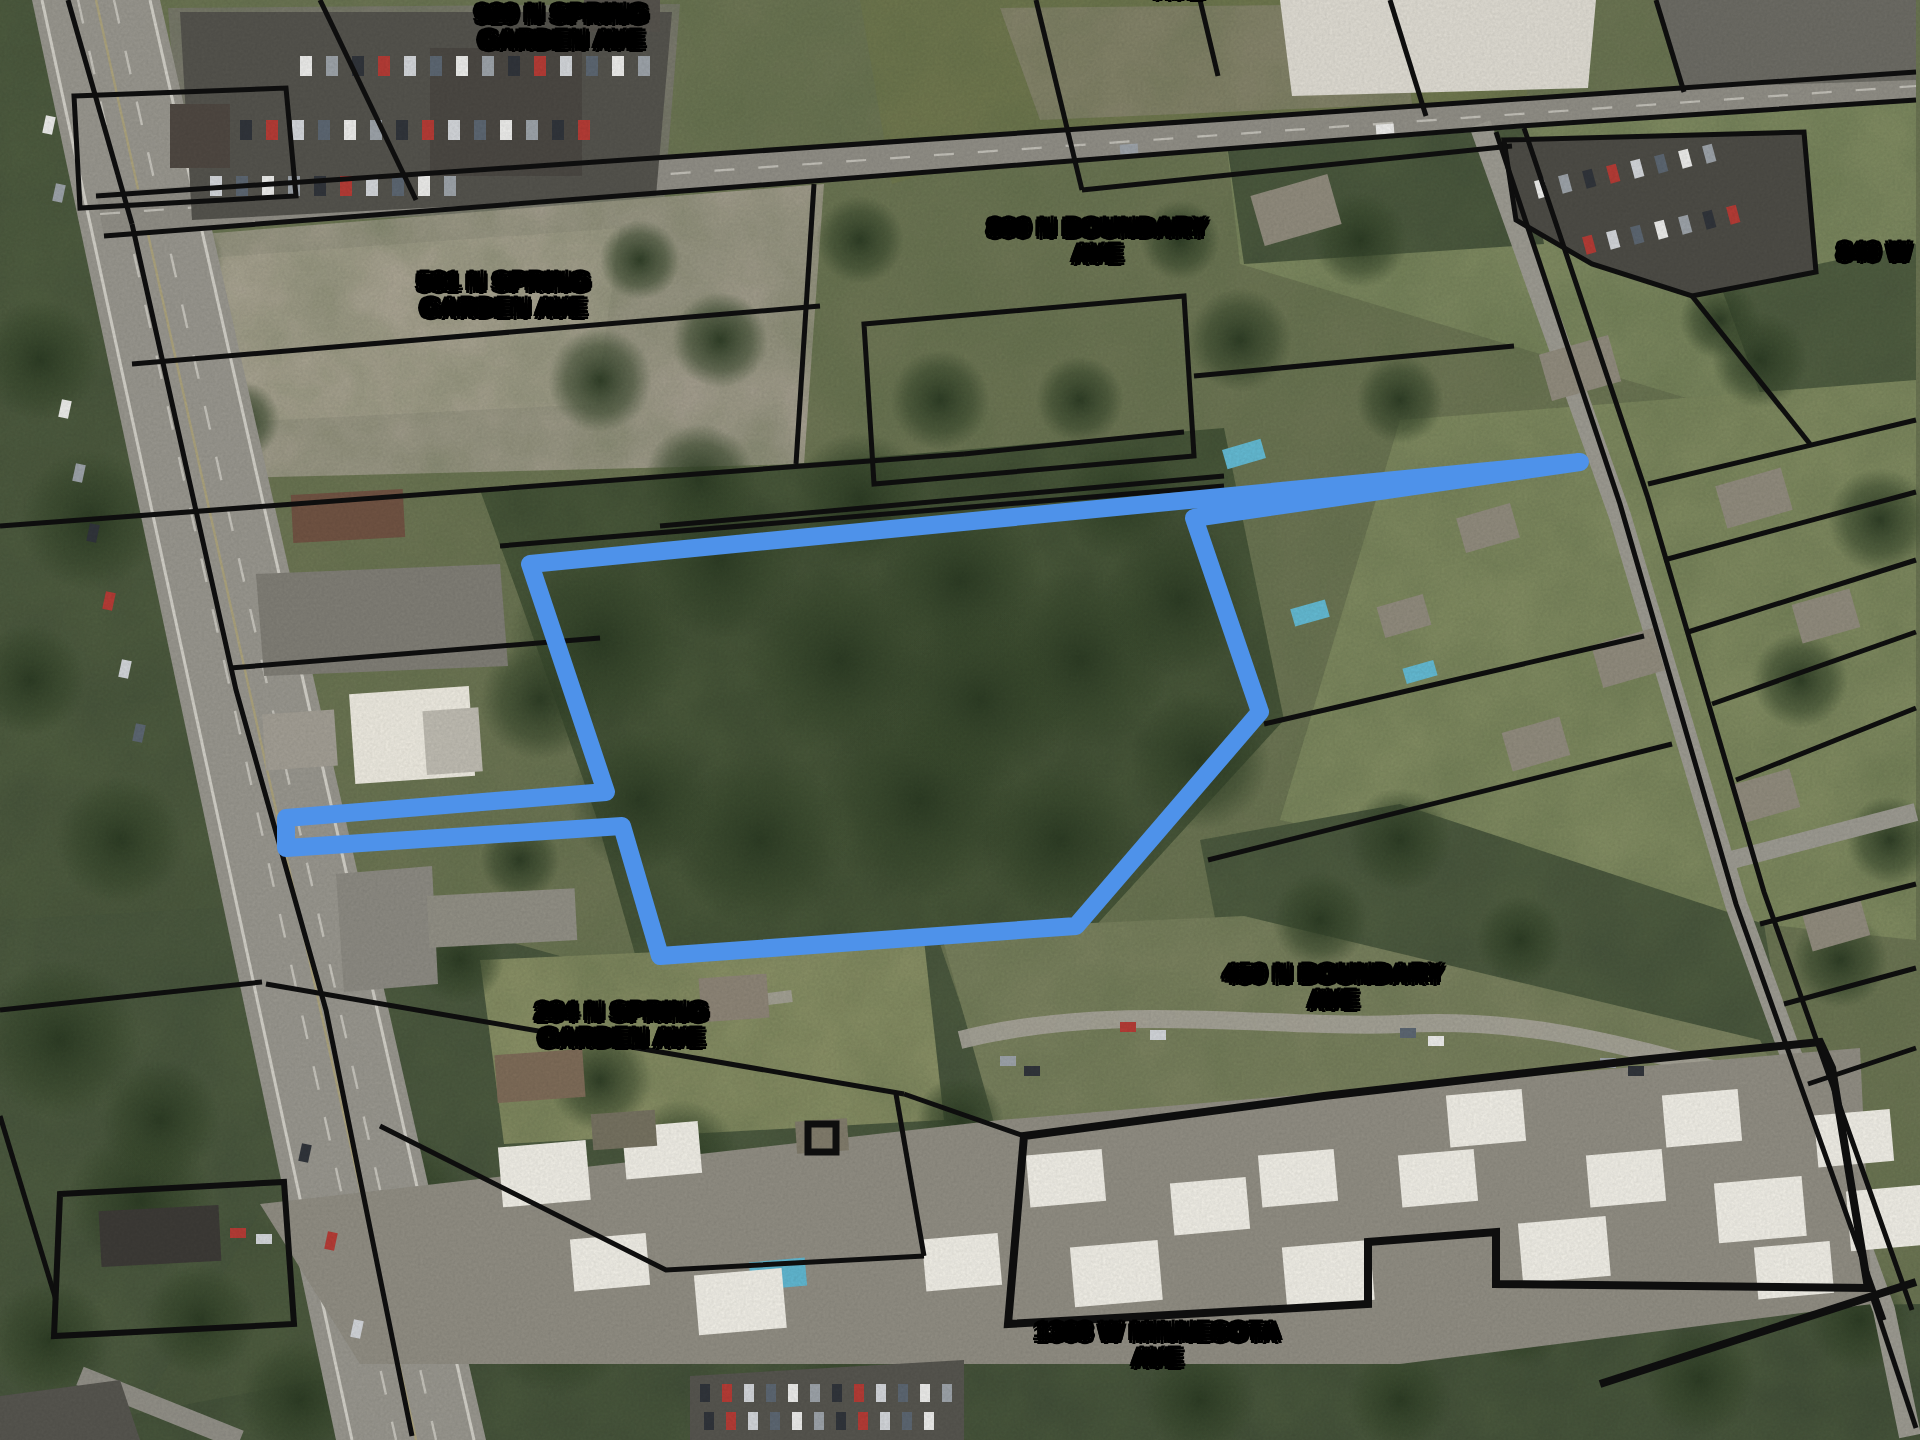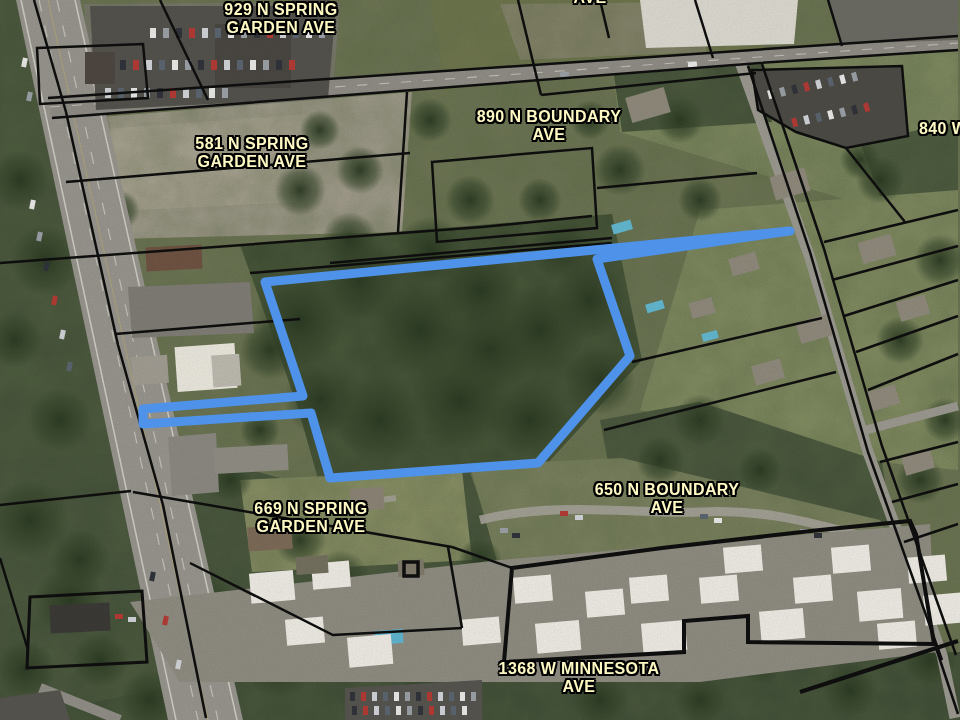--- a/index.html
+++ b/index.html
@@ -1,20 +1,20 @@
 <!DOCTYPE html>
 <html><head>
 <meta charset="utf-8">
 <style>
   html,body{margin:0;padding:0;background:#222;}
   #stage{position:relative;width:960px;height:720px;overflow:hidden;
          font-family:"Liberation Sans",sans-serif;background:#6d7554;}
   #stage svg{position:absolute;left:0;top:0;}
   .map-label{position:absolute;transform:translateX(-50%);text-align:center;
-    font-weight:700;font-size:16px;line-height:1.1;color:#fef9c3;letter-spacing:.4px;
+    font-weight:700;font-size:12px;line-height:1.1;color:#000000;letter-spacing:.4px;
     white-space:nowrap;z-index:5;
     text-shadow:-1.6px -1.6px 0 #000,1.6px -1.6px 0 #000,-1.6px 1.6px 0 #000,
                  1.6px 1.6px 0 #000,-2.1px 0 0 #000,2.1px 0 0 #000,
                  0 -2.1px 0 #000,0 2.1px 0 #000;}
   .map-label.no-center{transform:none;}
 </style>
 </head>
 <body>
 
 <div id="stage">
@@ -350,16 +350,16 @@
   </g>
 
   <path d="M265,282 L790,231 L597,259 L630,356 L538,463 L330,478 L311,413 L143,424 L143,409 L303,396 Z" fill="none" stroke="#4e92ea" stroke-width="9" stroke-linejoin="round" stroke-linecap="round"></path>
 </svg>
 
 <div class="map-label" style="left:281px;top:1px"><span>929 N SPRING</span><br><span>GARDEN AVE</span></div>
 <div class="map-label" style="left:590px;top:-11px"><span>AVE</span></div>
 <div class="map-label" style="left:252px;top:135px"><span>581 N SPRING</span><br><span>GARDEN AVE</span></div>
 <div class="map-label" style="left:549px;top:108px"><span>890 N BOUNDARY</span><br><span>AVE</span></div>
 <div class="map-label no-center" style="left:919px;top:120px"><span>840 W</span></div>
-<div class="map-label" style="left:311px;top:500px"><span>669 N SPRING</span><br><span>GARDEN AVE</span></div>
-<div class="map-label" style="left:667px;top:481px"><span>650 N BOUNDARY</span><br><span>AVE</span></div>
+<div class="map-label" style="left:311px;top:500px"><span>294 N SPRING</span><br><span>GARDEN AVE</span></div>
+<div class="map-label" style="left:667px;top:481px"><span>450 N BOUNDARY</span><br><span>AVE</span></div>
 <div class="map-label" style="left:579px;top:660px"><span>1368 W MINNESOTA</span><br><span>AVE</span></div>
 </div>
 
 </body></html>

